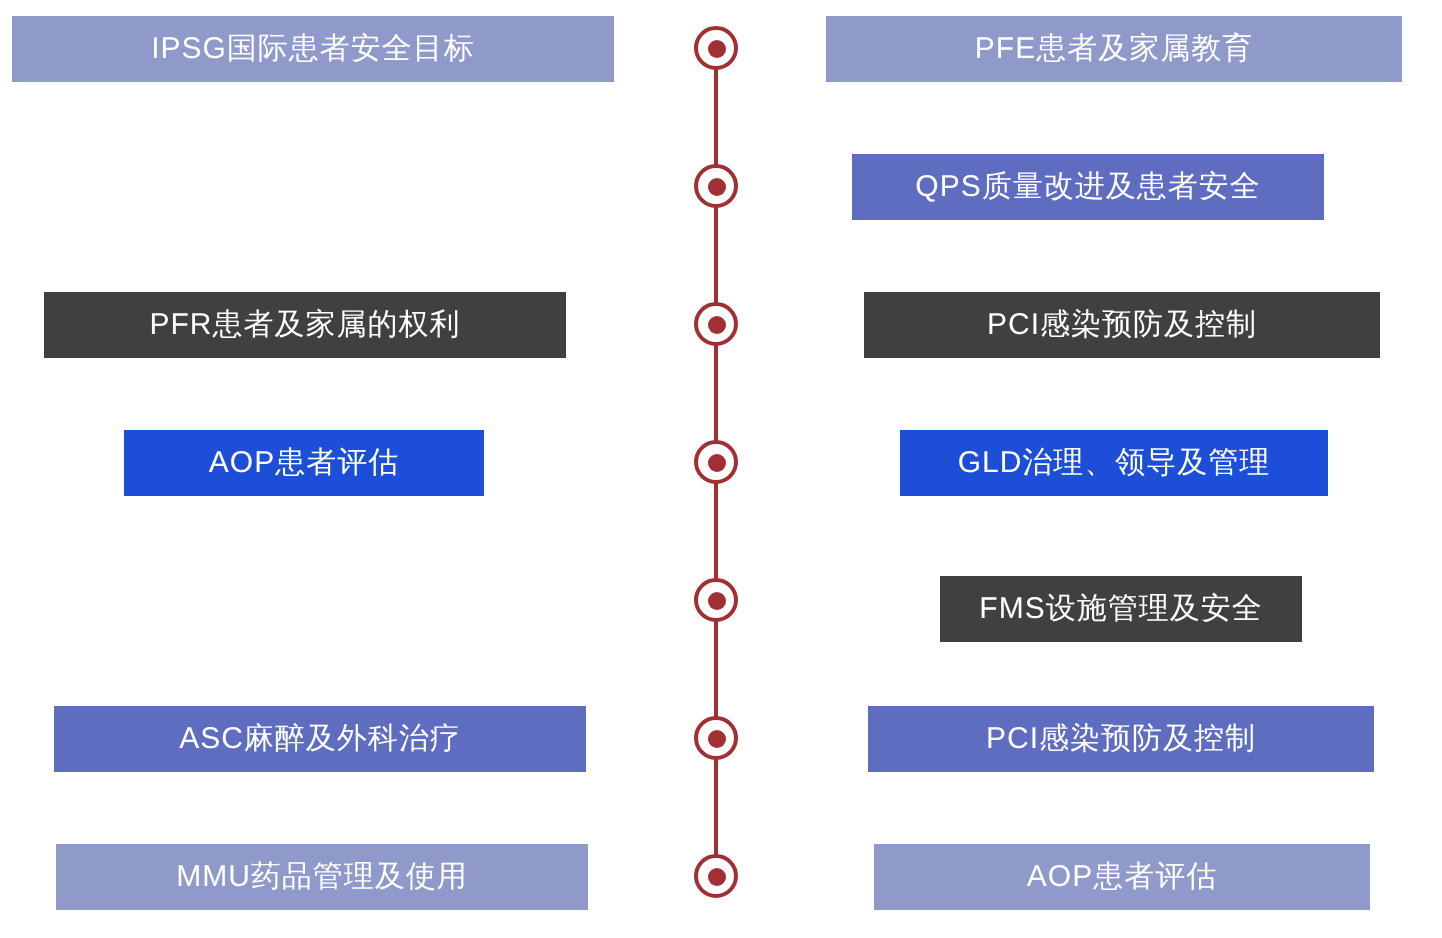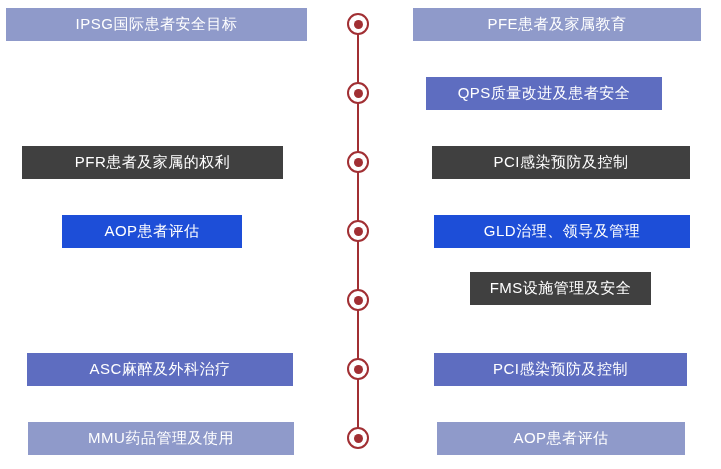--- a/index.html
+++ b/index.html
@@ -45,22 +45,22 @@
   .l2{top:77px; left:18px; width:275px}
   .l3{top:146px;left:22px; width:261px}
   .l4{top:215px;left:62px; width:180px}
   .l5{top:284px;left:62px; width:183px}
   .l6{top:353px;left:27px; width:266px}
   .l7{top:422px;left:28px; width:266px}
   
   .r1{top:8px;  left:413px;width:288px}
   .r2{top:77px; left:426px;width:236px}
   .r3{top:146px;left:432px;width:258px}
-  .r4{top:215px;left:434px;width:256px}
-  .r5{top:272px;left:470px;width:181px}
+  .r4{top:215px;left:450px;width:214px}
+  .r5{top:288px;left:470px;width:181px}
   .r6{top:353px;left:434px;width:253px}
   .r7{top:422px;left:437px;width:248px}
 </style>
 </head>
 <body>
 
 <div class="canvas">
 
   <div class="tl-line"></div>
 

